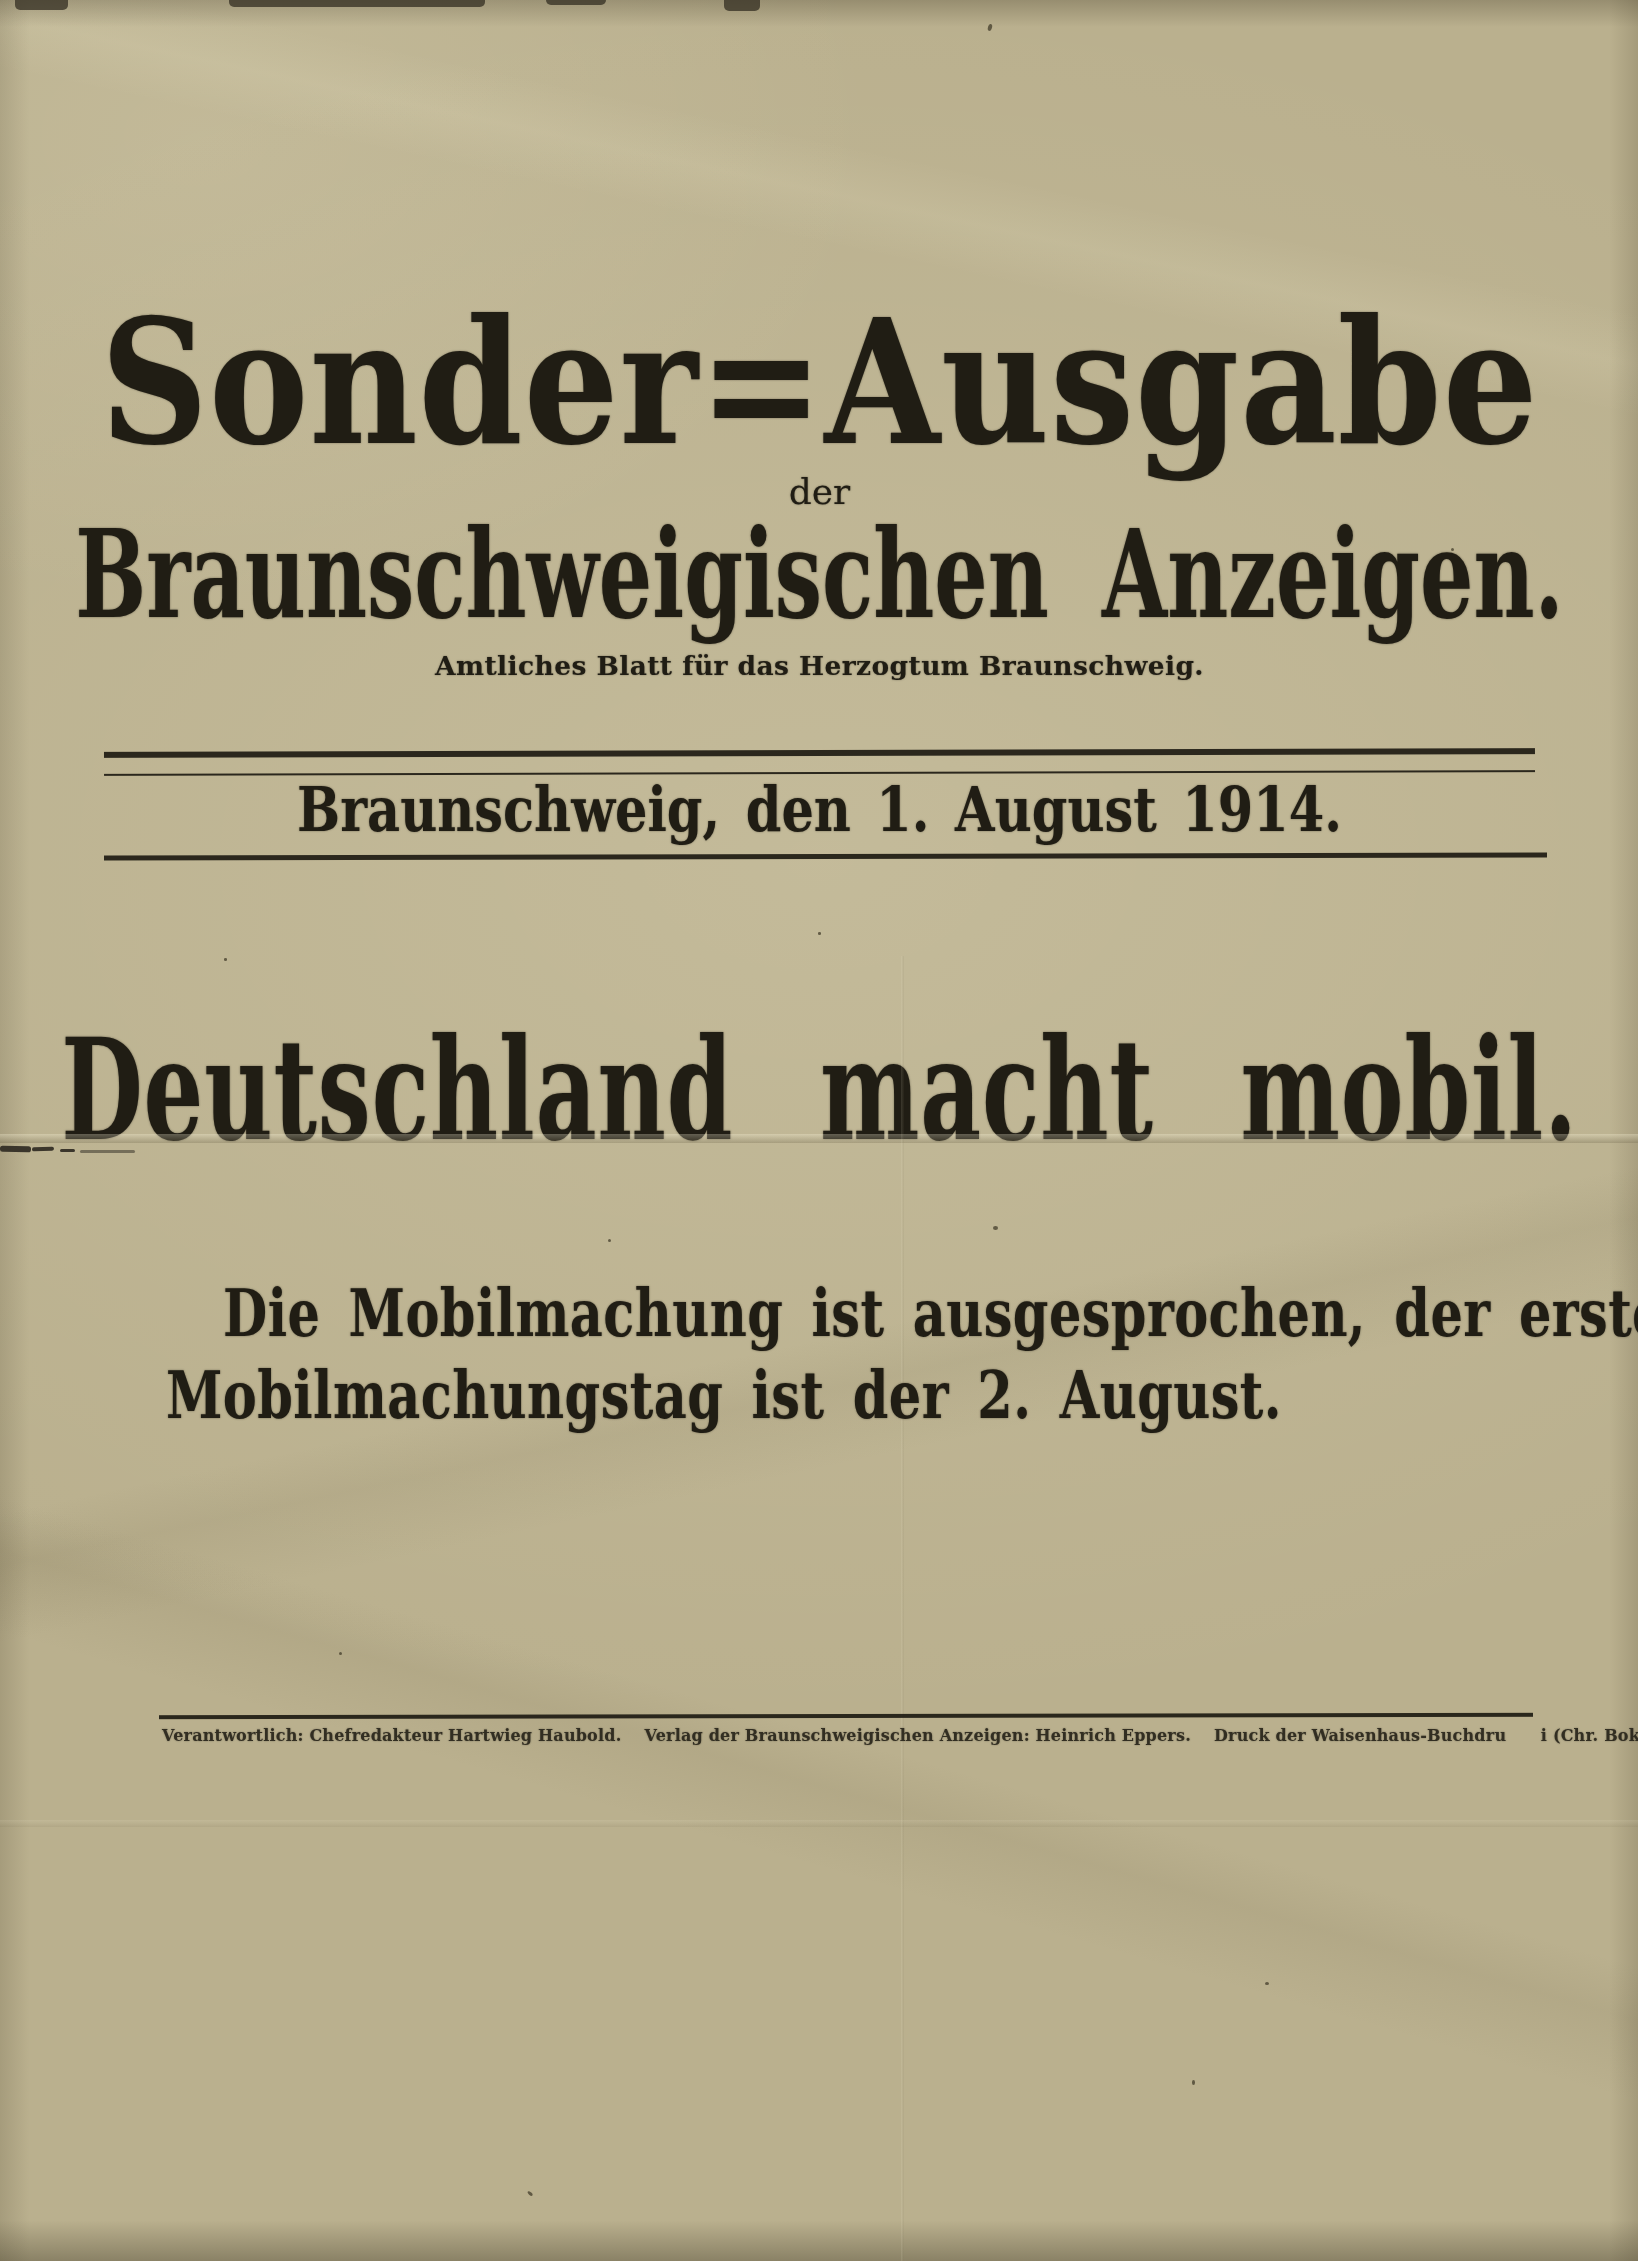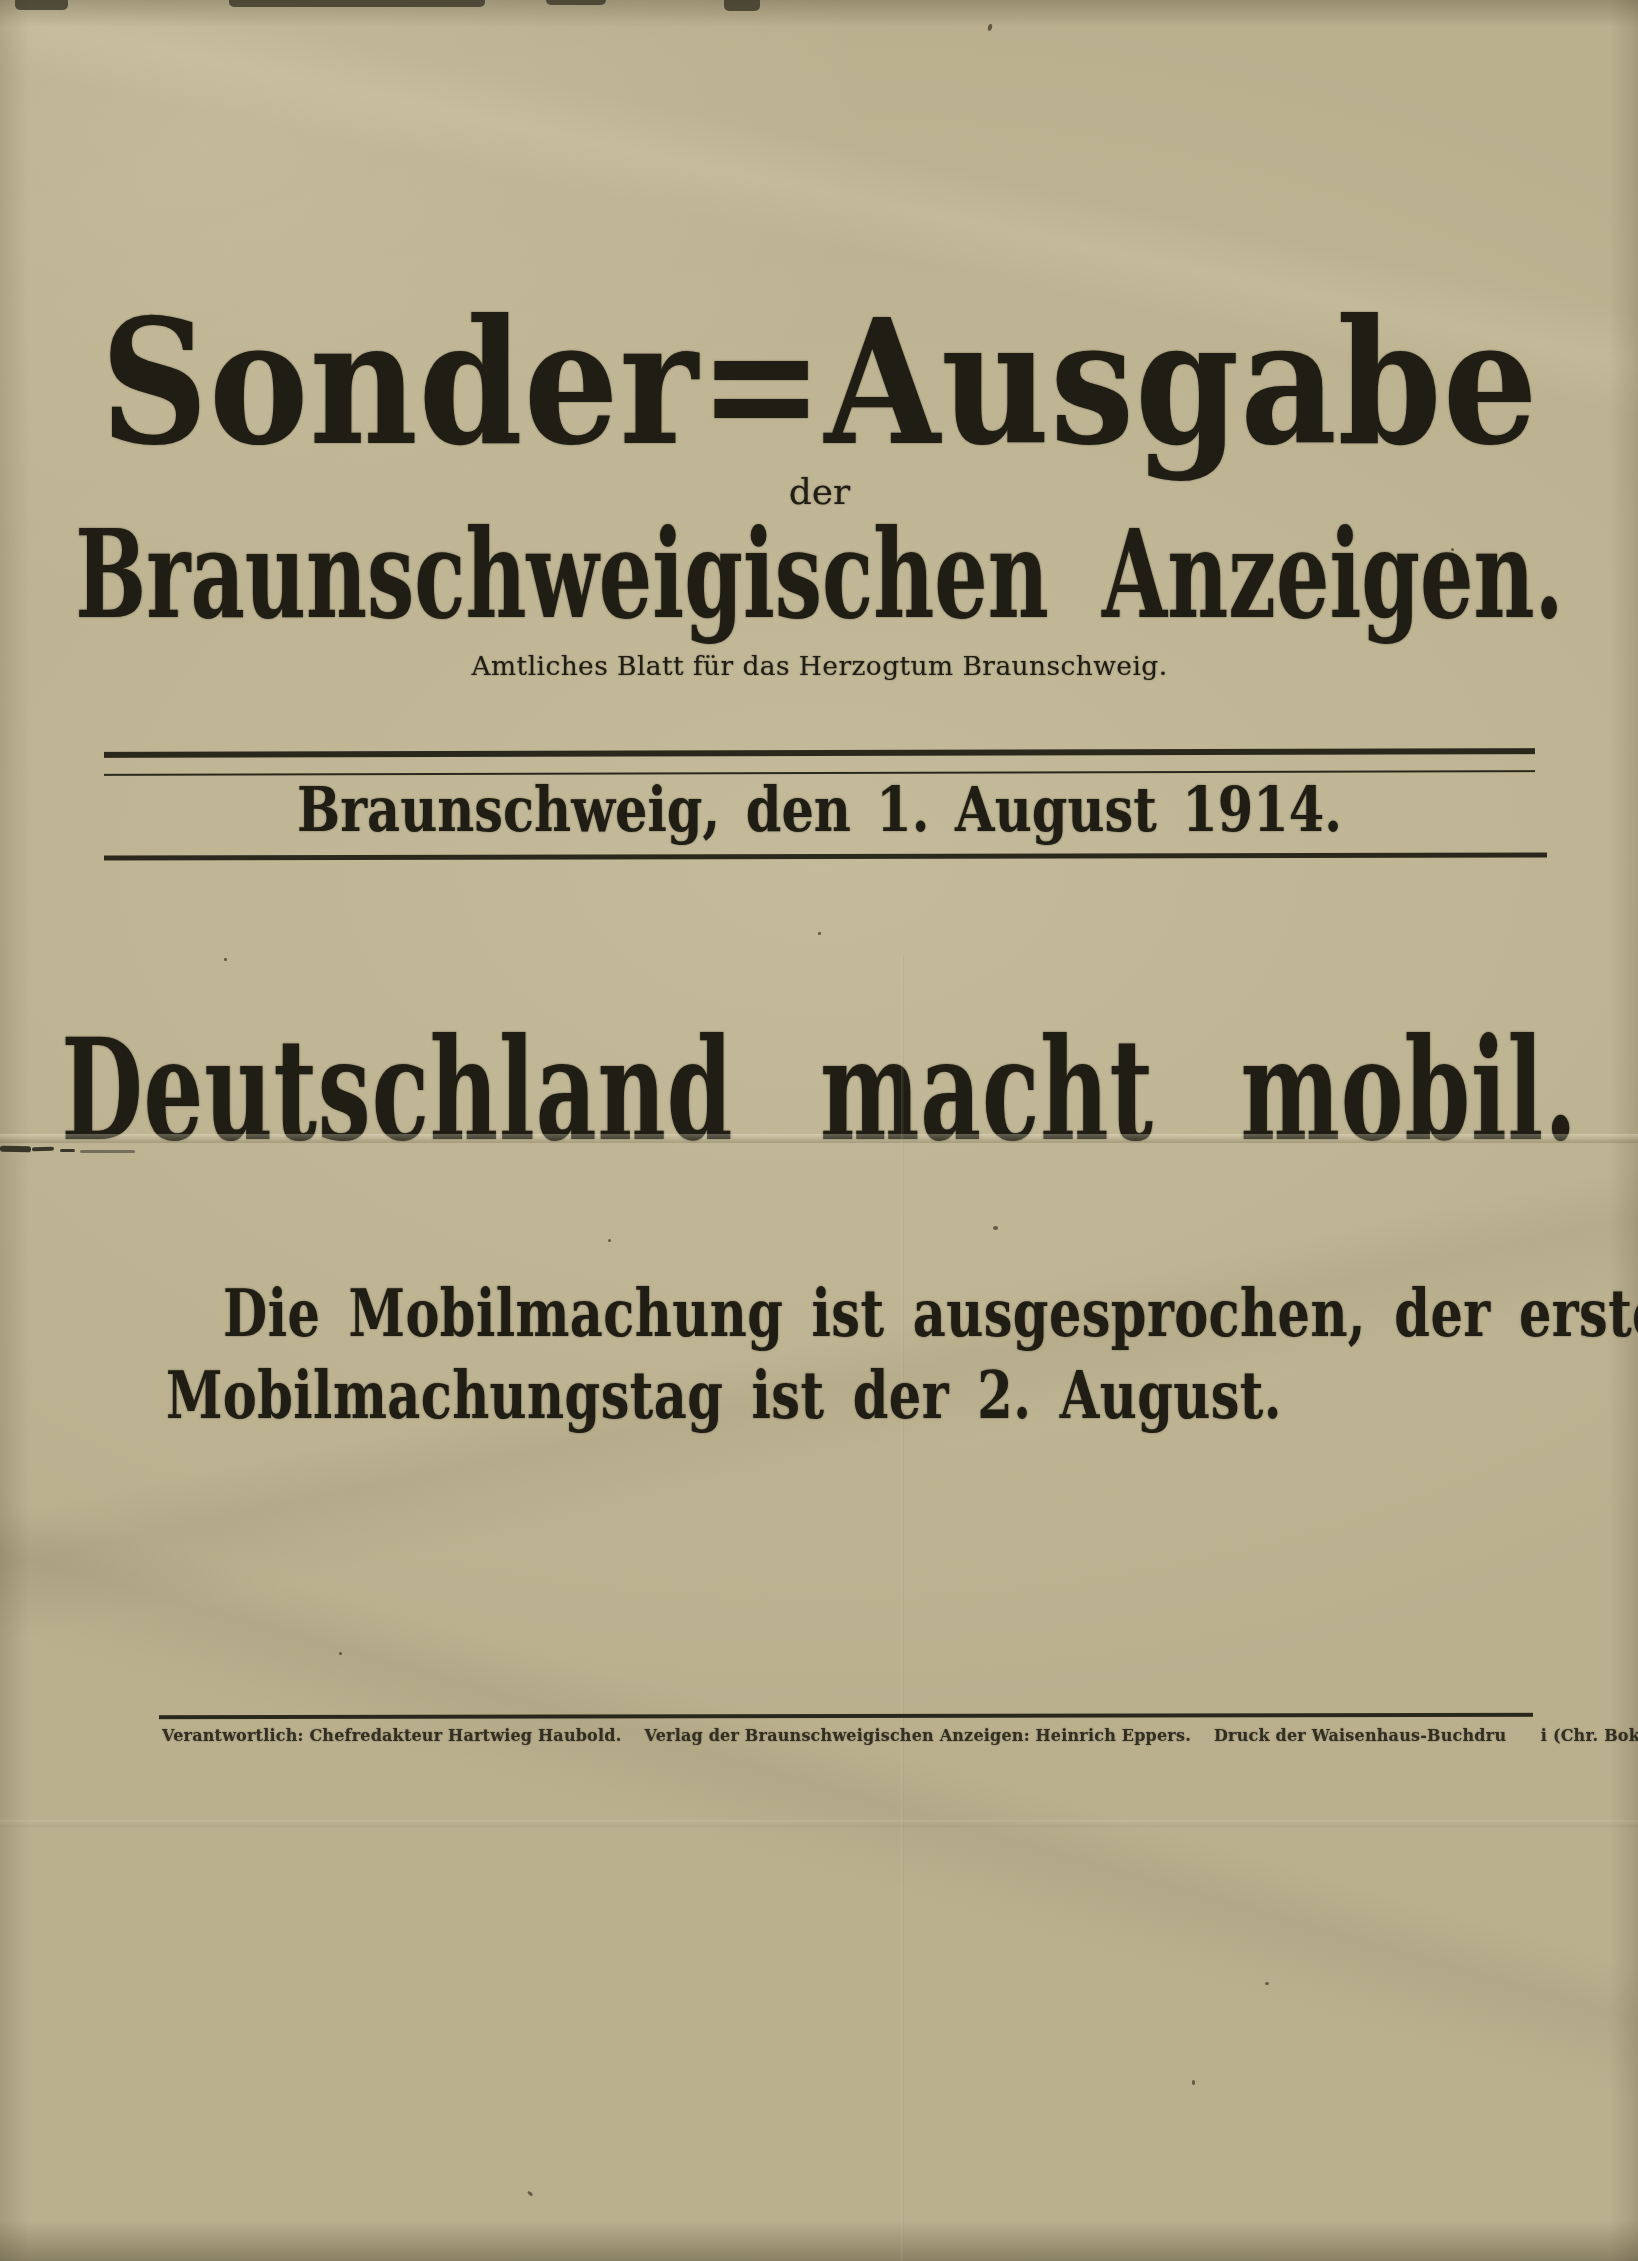--- a/index.html
+++ b/index.html
@@ -26,21 +26,21 @@
   .ctr{left:0;right:0;text-align:center;}
   .masthead-title{
     top:282px;font-size:149px;font-weight:bold;letter-spacing:0.9px;
     transform:scaleY(1.15);transform-origin:top center;white-space:nowrap;
   }
   .masthead-connector{top:471px;font-size:36px;font-weight:normal;}
   .masthead-name{
     top:502px;font-size:84px;font-weight:bold;word-spacing:24px;
     transform:scaleY(1.45);transform-origin:top center;white-space:nowrap;
   }
-  .masthead-tagline{top:650px;font-size:26.5px;font-weight:normal;letter-spacing:0.4px;}
+  .masthead-tagline{top:650px;font-size:26.5px;font-weight:bold;letter-spacing:0.4px;}
   .rule{position:absolute;filter:blur(0.3px);opacity:0.93;}
   .rule-a{left:104px;width:1431px;top:750px;height:16px;
     border-top:6.8px solid #201d14;border-bottom:2.6px solid #201d14;transform:rotate(-0.15deg);}
   .dateline{top:773px;font-size:51px;font-weight:bold;word-spacing:7.7px;
     transform:scaleY(1.2);transform-origin:top center;white-space:nowrap;}
   .rule-b{left:104px;width:1443px;top:854px;height:5.1px;background:#201d14;transform:rotate(-0.12deg);}
   .headline{
     top:1007px;font-size:94px;font-weight:bold;word-spacing:53px;letter-spacing:0.9px;
     transform:scaleY(1.5);transform-origin:top center;white-space:nowrap;
   }

